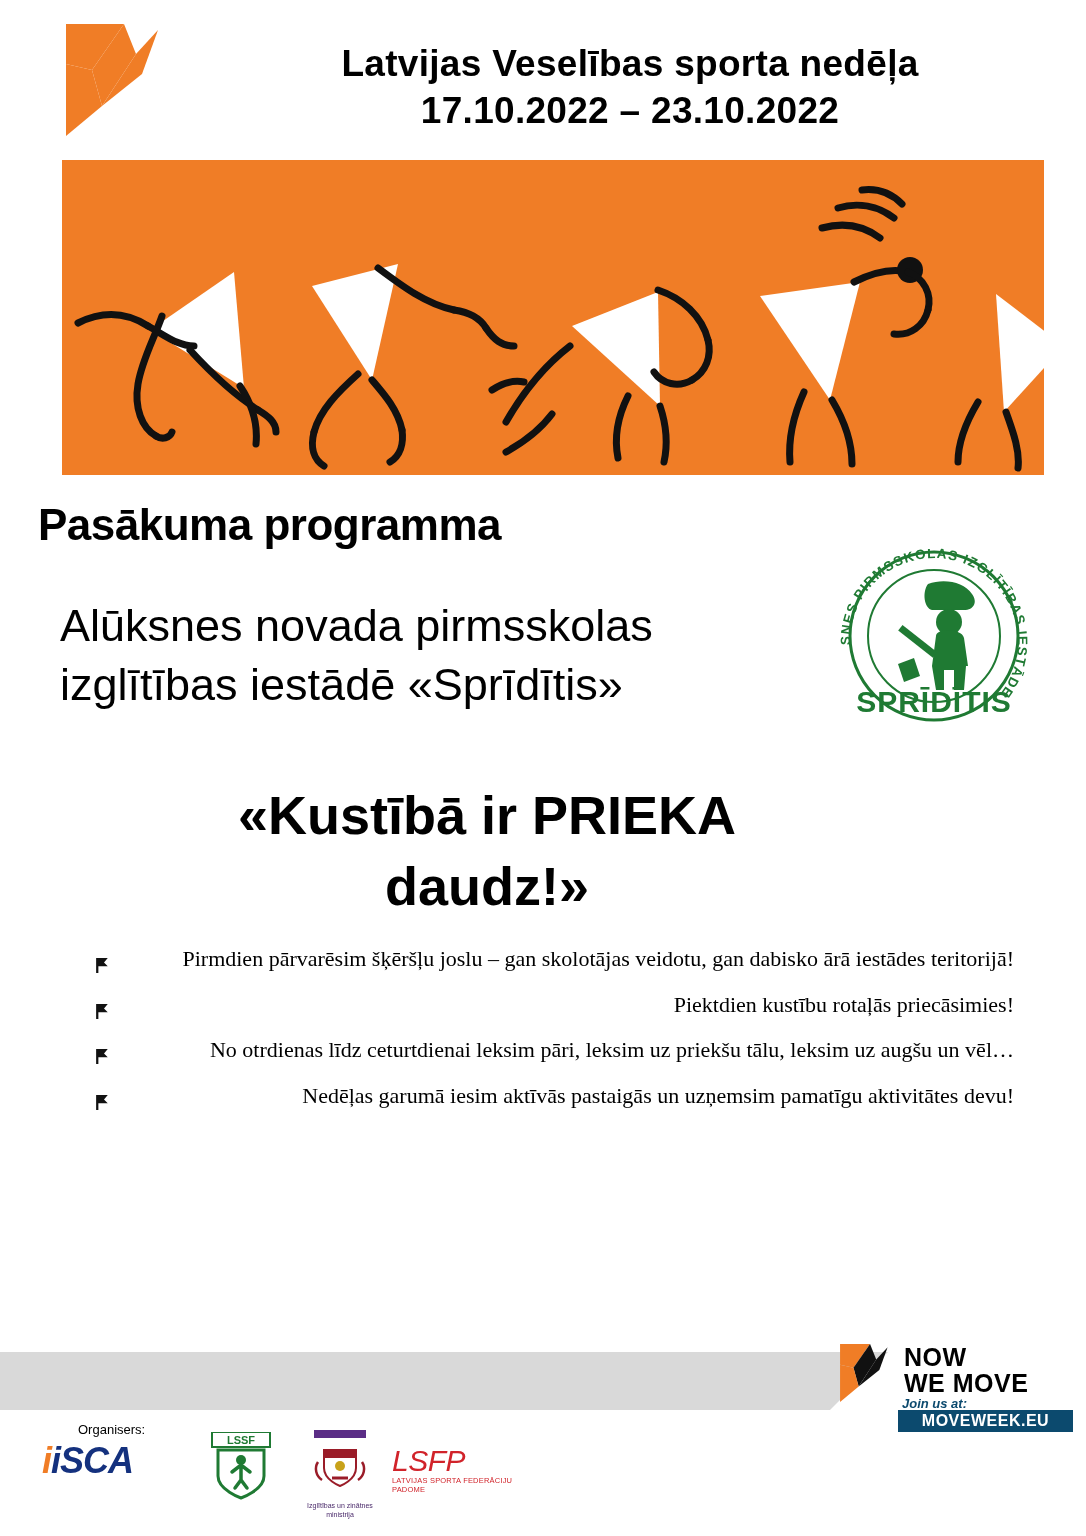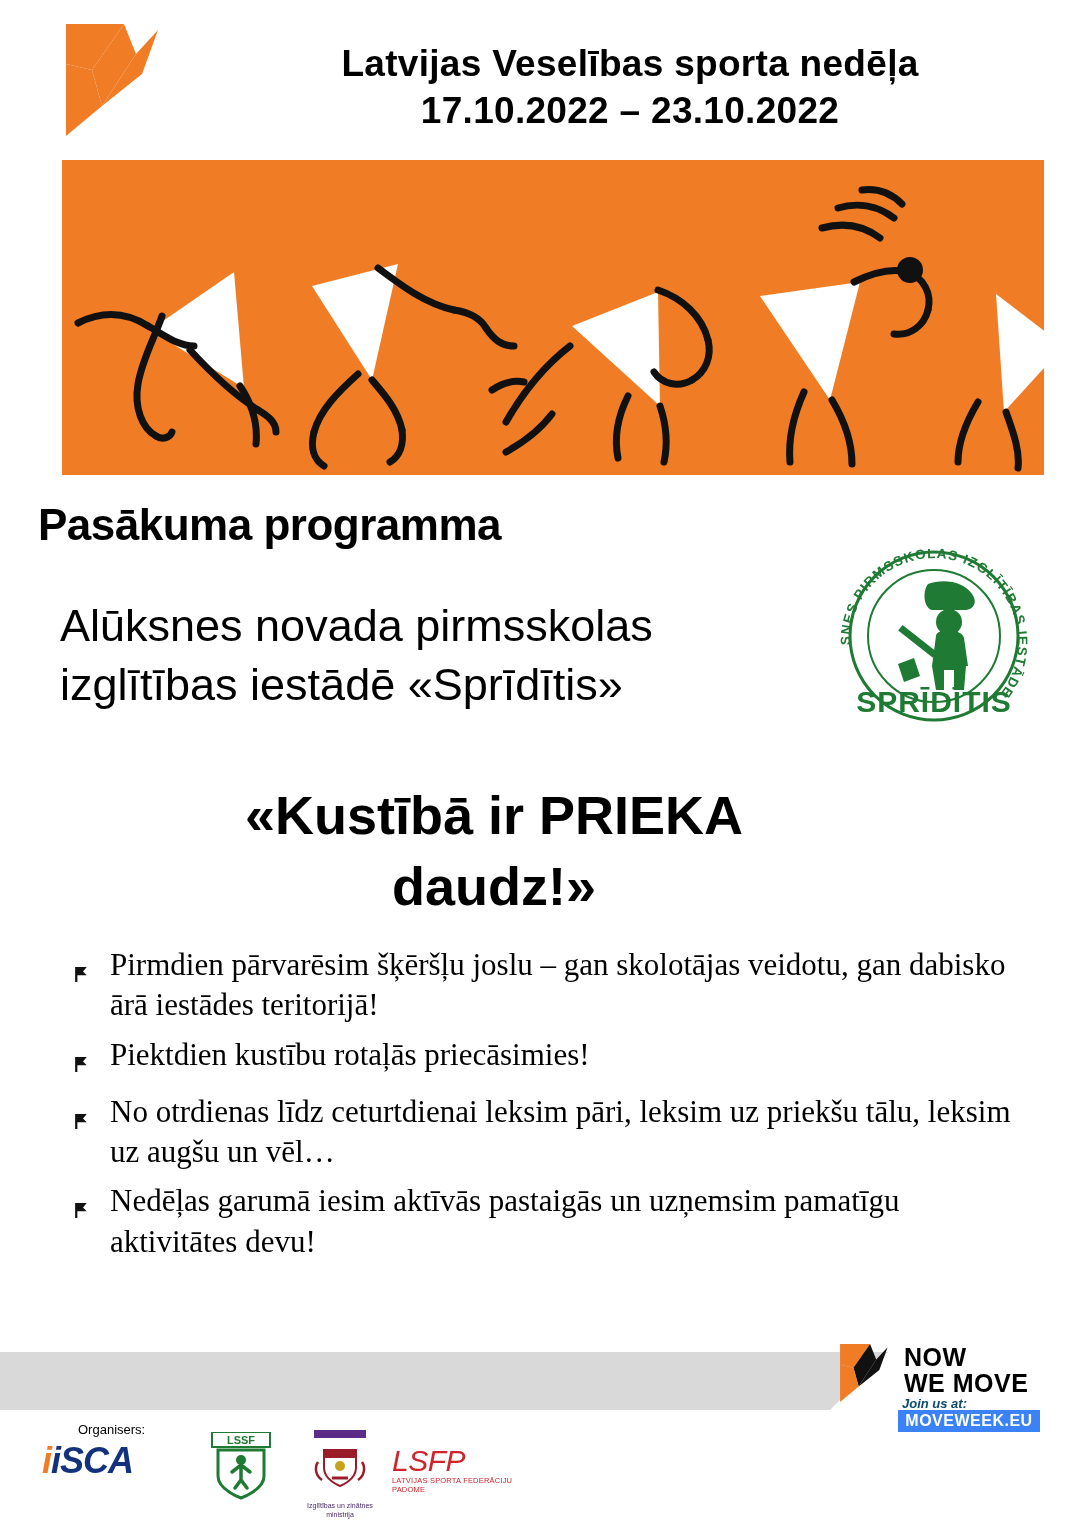--- a/index.html
+++ b/index.html
@@ -77,38 +77,39 @@
     position: absolute;
     left: 832px;
     top: 540px;
     width: 205px;
     height: 205px;
   }
 
   
   .slogan {
     position: absolute;
-    left: 79px;
+    left: 72px;
     top: 780px;
     width: 830px;
     text-align: center;
     font-size: 54px;
     font-weight: bold;
     line-height: 1.32;
   }
 
   
   .bullets {
     position: absolute;
     left: 74px;
     top: 945px;
     width: 940px;
     font-family: "Liberation Serif", serif;
-    font-size: 31px;
+    font-size: 22px;
     line-height: 1.30;
+    text-align: right;
   }
   .bullet-row {
     display: flex;
     align-items: flex-start;
     margin-bottom: 9px;
   }
   .bullet-flag {
     flex: 0 0 auto;
     width: 36px;
     padding-top: 8px;
@@ -162,23 +163,23 @@
     top: 56px;
     font-size: 13px;
     font-style: italic;
     font-weight: bold;
     color: #0c4a6e;
   }
   .moveweek {
     position: absolute;
     left: 60px;
     top: 70px;
-    width: 142px;
+    width: 175px;
     height: 22px;
-    background: #3b82f6;
+    background: #0c4a6e;
     color: #ffffff;
     font-weight: bold;
     font-size: 16px;
     text-align: center;
     line-height: 22px;
     letter-spacing: 0.5px;
   }
 
   
   .organisers {

